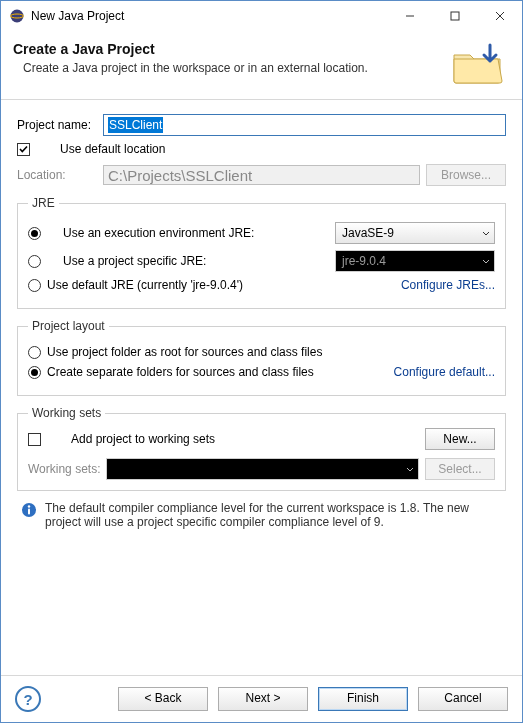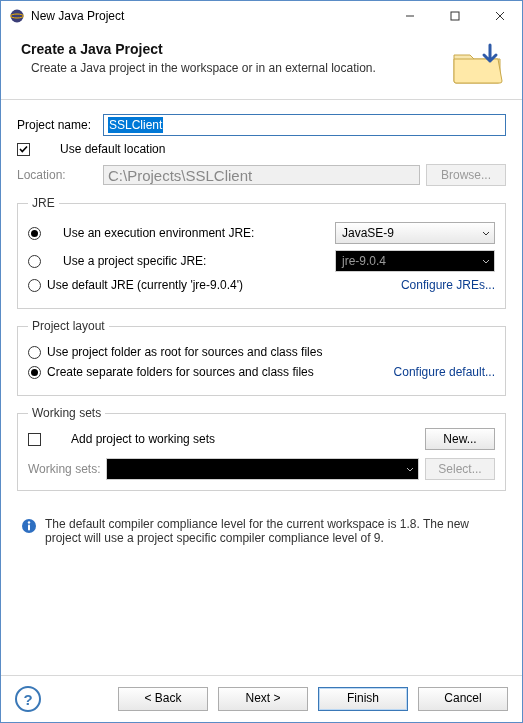--- a/index.html
+++ b/index.html
@@ -3,21 +3,21 @@
 <meta charset="utf-8">
 <style>
 * { box-sizing: border-box; font-family: "Segoe UI", Tahoma, sans-serif; }
 body { margin: 0; background: #fff; }
 .window { width: 523px; height: 723px; border: 1px solid #5a8cc6; display: flex; flex-direction: column; background: #fff; }
 .titlebar { height: 30px; display: flex; align-items: center; padding: 0 0 0 8px; background: #fff; }
 .titlebar .icon-slot { width: 16px; height: 16px; margin-right: 6px; display:flex;align-items:center;justify-content:center; }
 .titlebar .title { font-size: 12px; flex: 1; color:#000; }
 .winbtn { width: 45px; height: 30px; display: flex; align-items: center; justify-content: center; color:#333; }
 .winbtn svg { display:block; }
-.banner { display:flex; align-items:flex-start; padding: 8px 12px 10px 20px; border-bottom: 1px solid #d8d8d8; }
+.banner { display:flex; align-items:flex-start; padding: 8px 12px 10px 12px; border-bottom: 1px solid #d8d8d8; }
 .banner-text { flex:1; }
 .banner-title { font-size:14px; font-weight:600; color:#111; margin:2px 0 4px 0; }
 .banner-sub { font-size:12px; color:#333; margin-left:10px; }
 .folder-icon { width:64px; height:50px; display:flex;align-items:center;justify-content:center; }
 .content { flex:1; padding: 14px 16px 0 16px; overflow:hidden; }
 .row { display:flex; align-items:center; margin-bottom:6px; font-size:12px; }
 .row label.fld { min-width:86px; color:#000; }
 .row label.fld.disabled { color:#888; }
 input[type=text] { font-size:15px; padding:2px 4px; border:1px solid #7a7a7a; }
 input[type=text]:disabled { background:#f0f0f0; border-color:#bfbfbf; color:#888; }
@@ -32,21 +32,21 @@
 fieldset.grp legend { font-size:12px; color:#333; padding:0 4px; }
 .radio-row { display:flex; align-items:center; font-size:12px; margin:6px 0; }
 .radio { width:13px; height:13px; border:1px solid #333; border-radius:50%; margin-right:6px; display:flex;align-items:center;justify-content:center; background:#fff; }
 .radio.sel::after { content:""; width:7px; height:7px; background:#000; border-radius:50%; }
 .radio-label { flex:1; }
 .combo { height:22px; border:1px solid #adadad; background:linear-gradient(#fefefe,#e8e8e8); display:flex; align-items:center; padding:0 4px 0 6px; font-size:12px; flex:1; max-width:160px; justify-content:space-between;}
 .combo.disabled { background:#000000; color:#9a9a9a; border-color:#cfcfcf;}
 .combo .chev { margin-left:4px; }
 .link { color:#0b3e91; font-size:12px; }
 .right { margin-left:auto; }
-.info-row { display:flex; align-items:flex-start; font-size:12px; color:#333; margin-top:26px; padding:0 4px; }
+.info-row { display:flex; align-items:flex-start; font-size:12px; color:#333; margin-top:10px; padding:0 4px; }
 .info-row .info-icon { width:16px; height:16px; margin-right:8px; margin-top:1px; flex:none; }
 .footer { border-top:1px solid #d8d8d8; padding:10px 14px; display:flex; align-items:center; gap:10px; }
 .footer .help { width:26px; height:26px; border:2px solid #3a78b7; border-radius:50%; color:#3a78b7; display:flex;align-items:center;justify-content:center; font-size:15px; font-weight:600; margin-right:auto; }
 .footer .btn { min-width:90px; height:24px; }
 .loc-row input { flex:1; height:20px; margin-right:6px; }
 .ws-row { display:flex; align-items:center; font-size:12px; color:#888; }
 .ws-row .combo { max-width:none; flex:1; margin:0 6px 0 6px; }
 .jre-right-col { display:flex; flex:1; justify-content:flex-end; }
 .jre-grid { display:flex; align-items:center; gap:16px; }
 </style>

